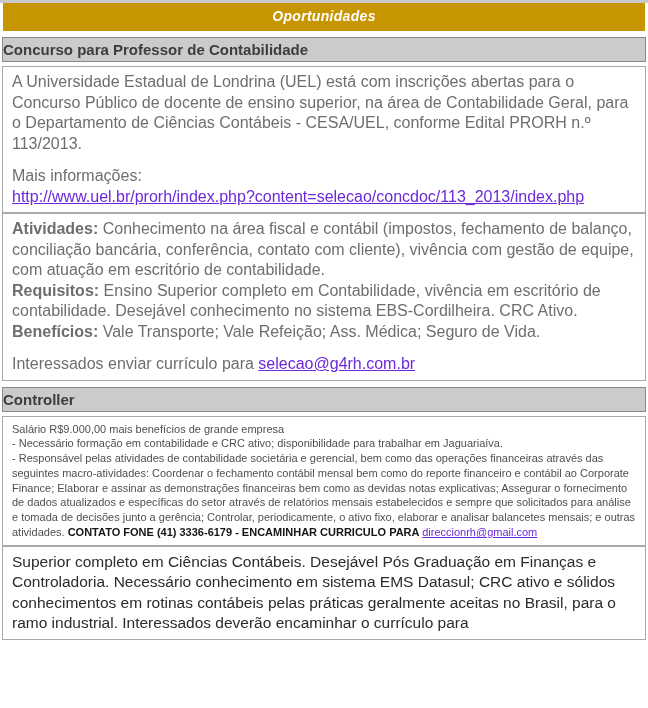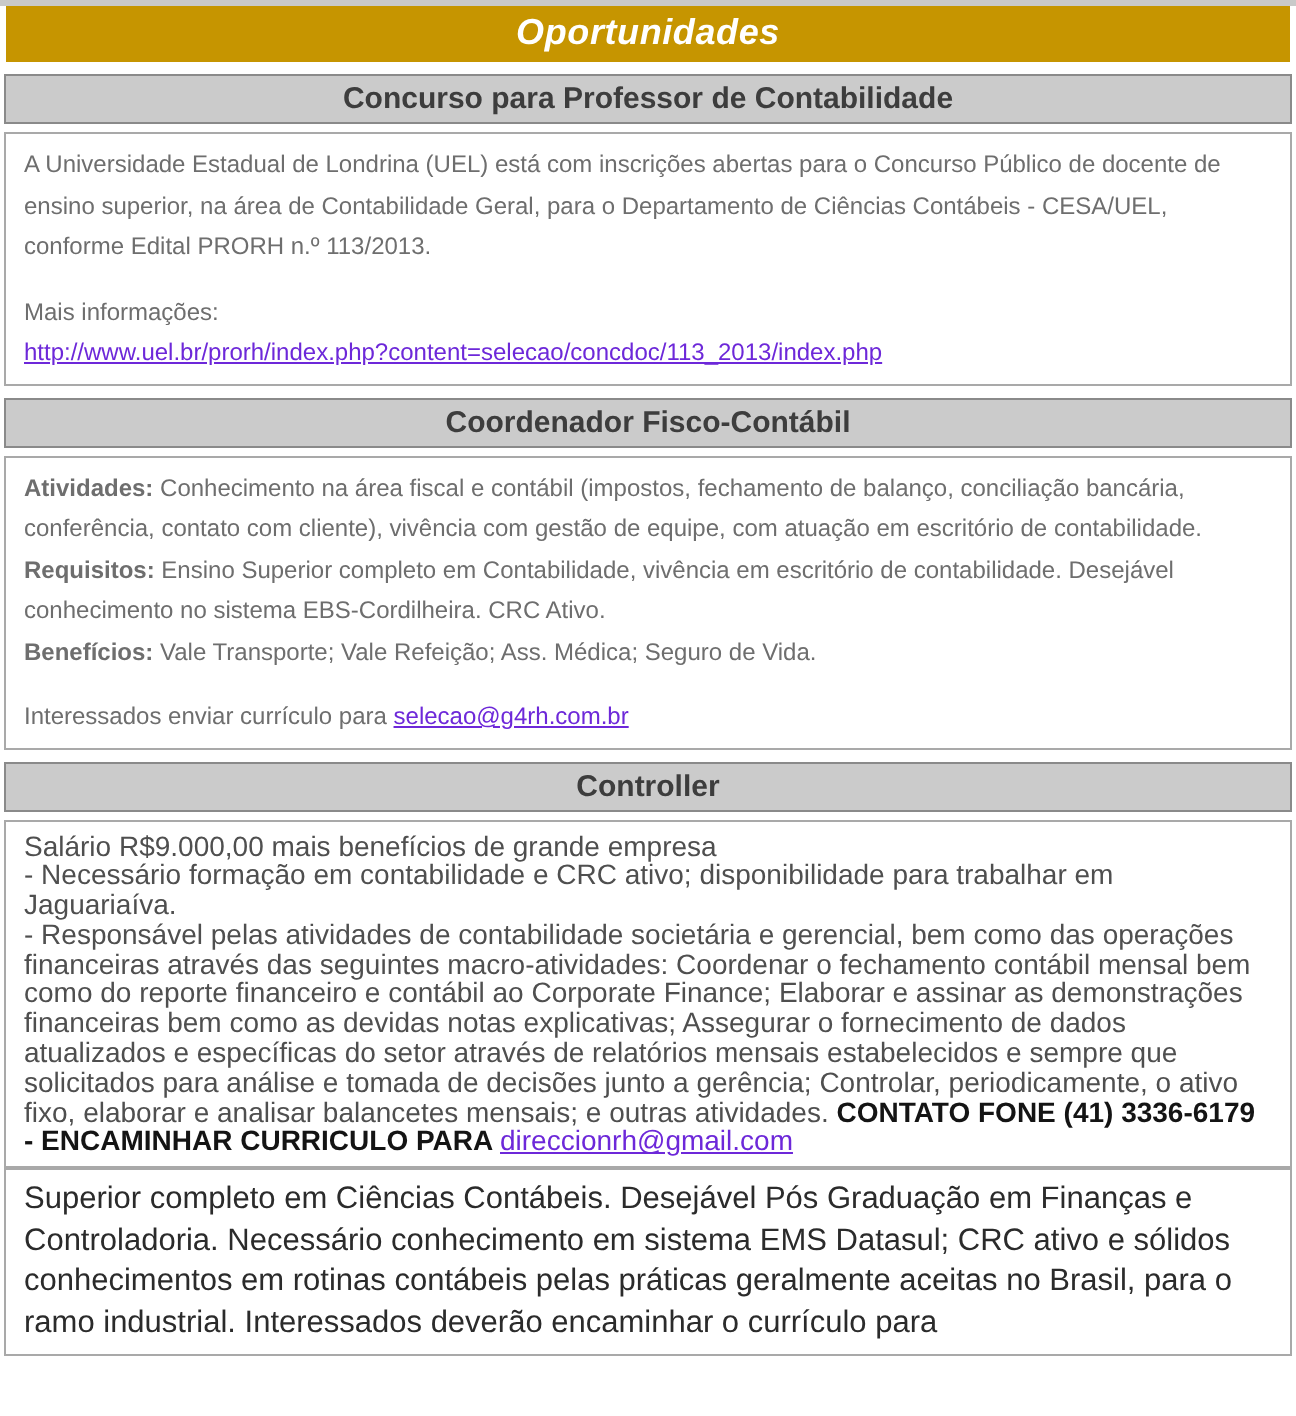--- a/index.html
+++ b/index.html
@@ -1,32 +1,32 @@
 <!DOCTYPE html>
 <html><head>
 <meta charset="utf-8">
 <style>
   * { margin:0; padding:0; box-sizing:border-box; }
   html,body { width:648px; height:708px; overflow:hidden; background:#ffffff;
               font-family:"Liberation Sans", sans-serif; }
   .top-strip { height:3px; background:#c9c9c9; }
   .title-bar { margin:0 3px; height:28px; background:#C69500; color:#ffffff;
-               font-size:18px; font-weight:bold; font-style:italic;
+               font-size:14px; font-weight:bold; font-style:italic;
                text-align:center; line-height:27px; letter-spacing:.3px; }
   .section-bar { margin:6px 2px 4px 2px; background:#cbcbcb;
-                 border:1px solid #8a8a8a; text-align:center;
+                 border:1px solid #8a8a8a; text-align:left;
                  font-size:15px; font-weight:bold; color:#3d3d3d;
                  padding:3px 0; }
   .content-box { margin:0 2px; border:1px solid #a9a9a9; background:#fff;
                  padding:5px 9px; }
-  .body-gray { color:#6e6e6e; font-size:12px; line-height:20.5px; }
+  .body-gray { color:#6e6e6e; font-size:16px; line-height:20.5px; }
   .mt { margin-top:12px; }
   .field b { font-weight:bold; }
   a.link { color:#6d28d9; text-decoration:underline; cursor:pointer; }
-  .small-text { color:#4f4f4f; font-size:14px; line-height:14.8px; }
+  .small-text { color:#4f4f4f; font-size:11px; line-height:14.8px; }
   .small-text b { color:#141414; font-weight:bold; }
   .dark-text { color:#2b2b2b; font-size:15.5px; line-height:20.5px; }
 </style>
 </head>
 <body>
 
 <div>
 
   <div class="top-strip"></div>
 
@@ -36,23 +36,20 @@
     <span>Concurso para Professor de Contabilidade</span>
   </div>
   <div class="content-box body-gray">
     <p>A Universidade Estadual de Londrina (UEL) está com inscrições abertas para o Concurso Público de docente de ensino superior, na área de Contabilidade Geral, para o Departamento de Ciências Contábeis - CESA/UEL, conforme Edital PRORH n.º 113/2013.</p>
     <p class="mt">Mais informações:</p>
     <p>
       <a class="link">http://www.uel.br/prorh/index.php?content=selecao/concdoc/113_2013/index.php</a>
     </p>
   </div>
 
-  <div class="section-bar">
-    <span>Coordenador Fisco-Contábil</span>
-  </div>
   <div class="content-box body-gray">
     <div class="field">
       <b>Atividades:</b><span> Conhecimento na área fiscal e contábil (impostos, fechamento de balanço, conciliação bancária, conferência, contato com cliente), vivência com gestão de equipe, com atuação em escritório de contabilidade.</span>
     </div>
     <div class="field">
       <b>Requisitos:</b><span> Ensino Superior completo em Contabilidade, vivência em escritório de contabilidade. Desejável conhecimento no sistema EBS-Cordilheira. CRC Ativo.</span>
     </div>
     <div class="field">
       <b>Benefícios:</b><span> Vale Transporte; Vale Refeição; Ass. Médica; Seguro de Vida.</span>
     </div>

